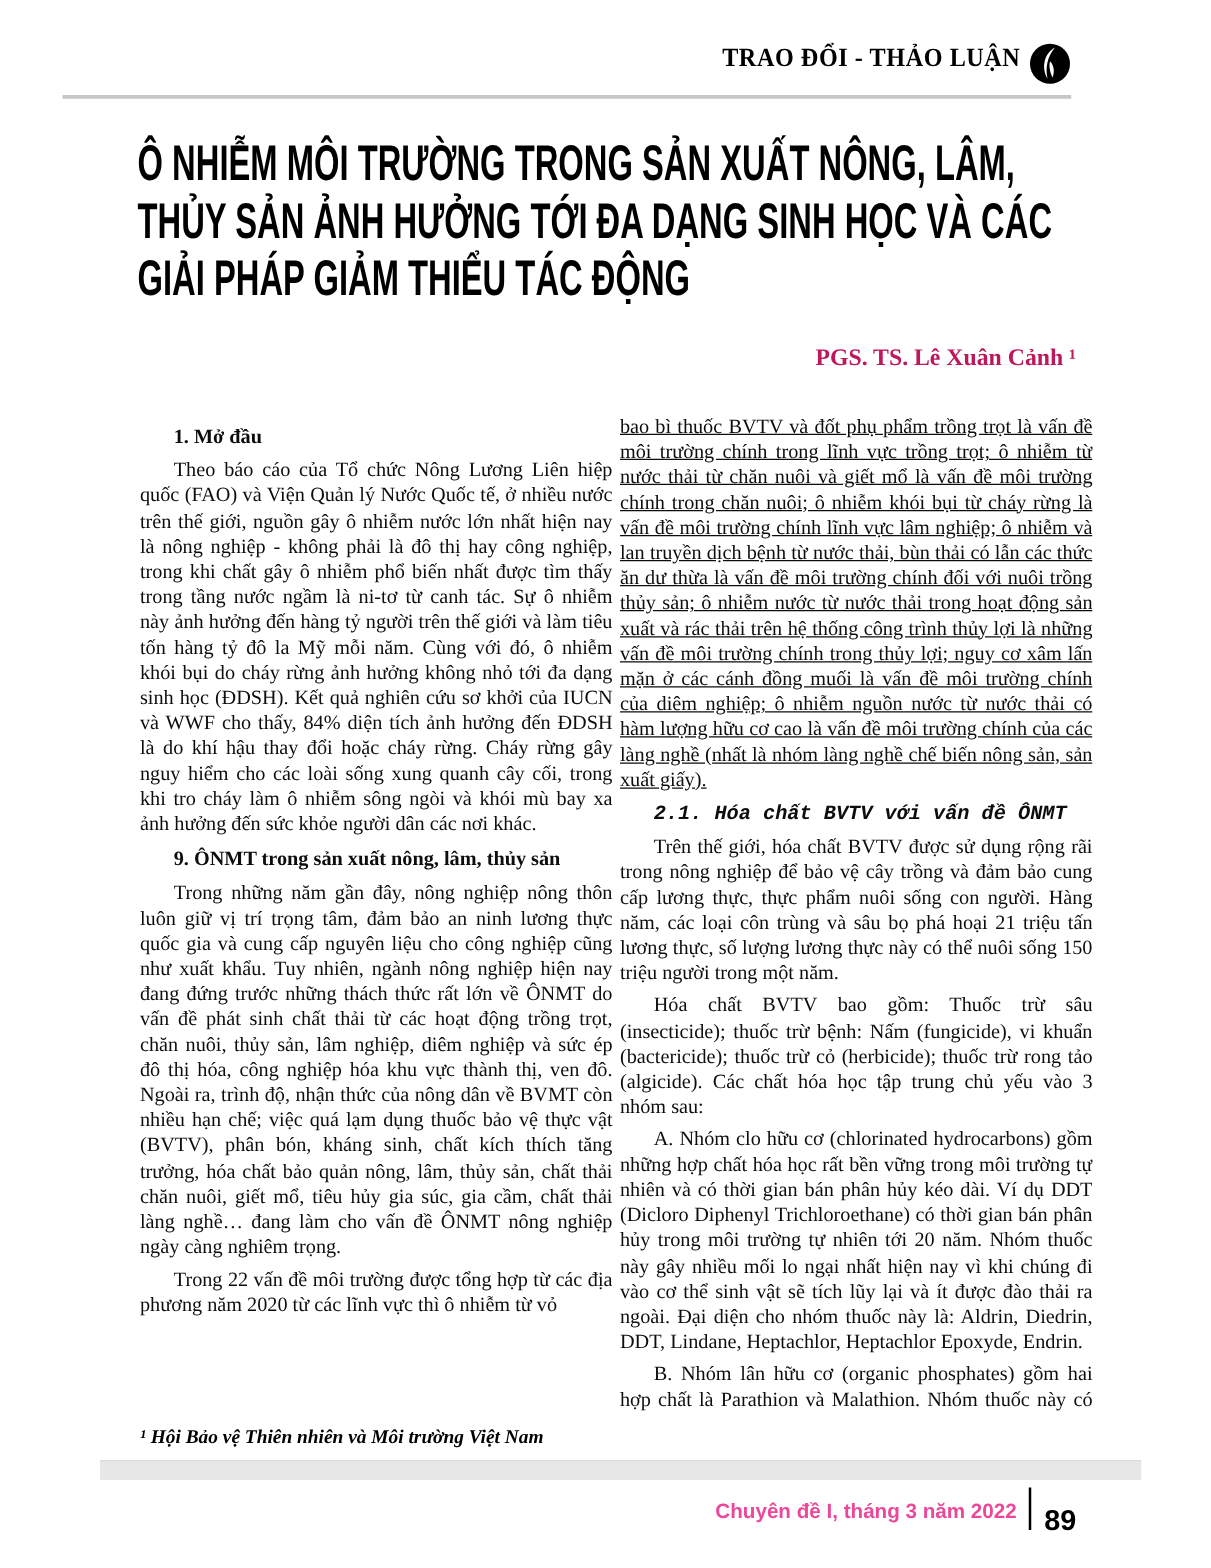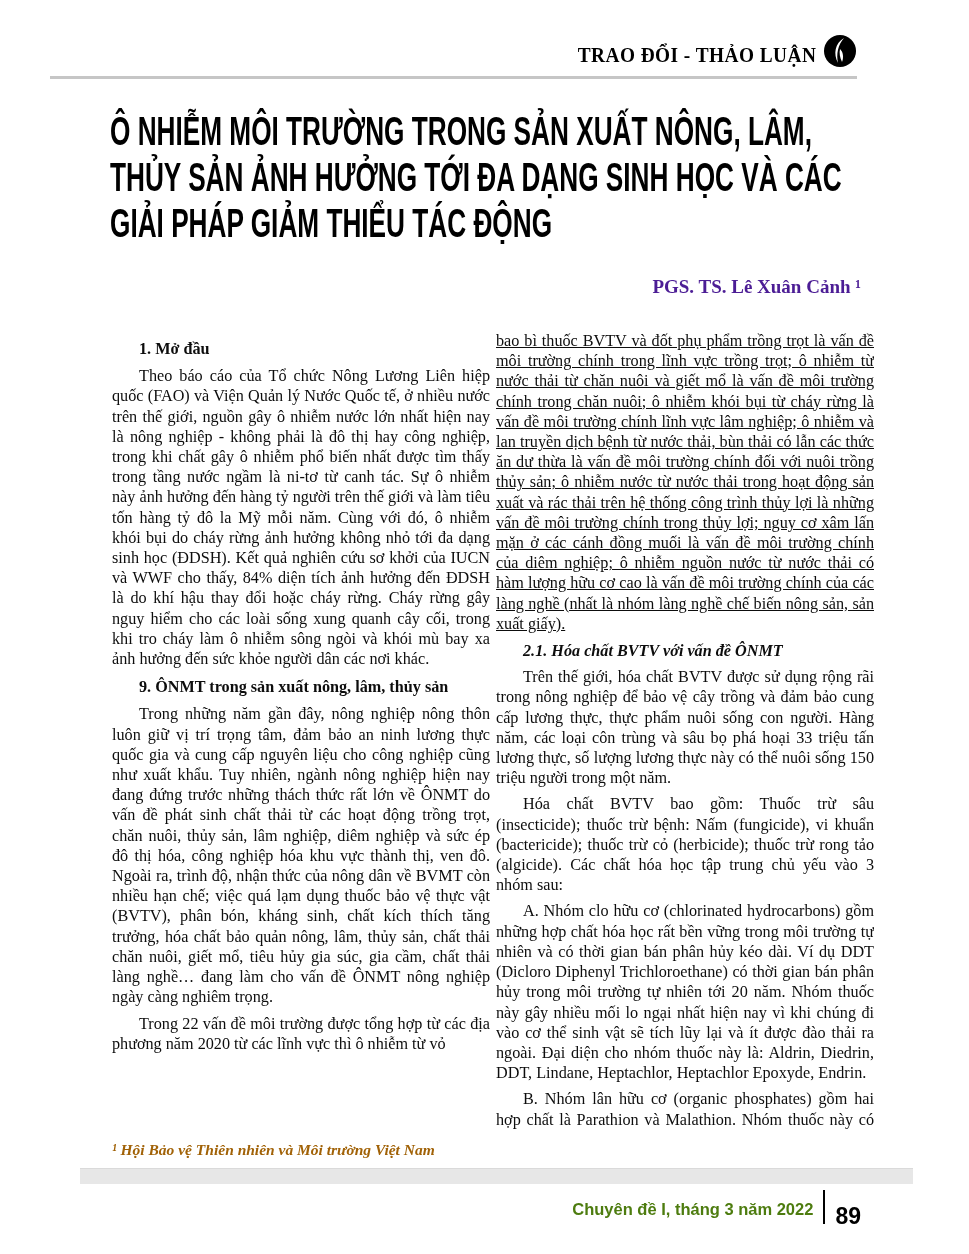--- a/index.html
+++ b/index.html
@@ -13,21 +13,21 @@
     font-family: "Liberation Serif", serif;
     color: #0d0d0d;
   }
 
   
   .running-header {
     position: absolute;
     top: 34px;
     right: 112px;
     display: flex;
-    align-items: flex-end;
+    align-items: flex-start;
     gap: 7px;
   }
   .running-header .section-label {
     font-family: "Liberation Serif", serif;
     font-weight: bold;
     font-size: 21px;
     letter-spacing: 0.5px;
     color: #000;
     transform: scaleX(0.92);
     transform-origin: right center;
@@ -59,21 +59,21 @@
   }
 
   
   .author-line {
     position: absolute;
     top: 276px;
     right: 108px;
     font-family: "Liberation Serif", serif;
     font-weight: bold;
     font-size: 19px;
-    color: #4c1d95;
+    color: #be185d;
     white-space: nowrap;
     margin-left: 38px;
   }
 
   
   .columns {
     position: absolute;
     left: 112px;
     top: 331px;
     width: 762px;
@@ -98,32 +98,33 @@
     text-indent: 27px;
     margin: 8px 0 7px 0;
     text-align: left;
   }
   .col .h2 {
     font-weight: bold;
     font-style: italic;
     text-indent: 27px;
     margin: 7px 0 6px 0;
     text-align: left;
+    font-family: Liberation Mono, monospace;
   }
 
   
   .footnote {
     position: absolute;
     left: 112px;
     top: 1141px;
     width: 560px;
     font-style: italic;
     font-weight: bold;
     font-size: 15.5px;
-    color: #a16207;
+    color: #000000;
   }
 
   
   .footer-bar {
     position: absolute;
     left: 80px;
     top: 1168px;
     width: 833px;
     height: 16px;
     background: #e7e7e7;
@@ -134,21 +135,21 @@
     top: 1183px;
     right: 108px;
     display: flex;
     align-items: center;
     gap: 10px;
     font-family: "Liberation Sans", sans-serif;
   }
   .footer-issue {
     font-size: 16.5px;
     font-weight: bold;
-    color: #4d7c0f;
+    color: #ec4899;
     white-space: nowrap;
     padding-top: 6px;
   }
   .footer-sep {
     width: 2px;
     height: 34px;
     background: #000;
   }
   .footer-page {
     font-size: 23px;
@@ -189,21 +190,21 @@
     <div class="col">
       <div class="h1">1. Mở đầu</div>
       <p class="para">Theo báo cáo của Tổ chức Nông Lương Liên hiệp quốc (FAO) và Viện Quản lý Nước Quốc tế, ở nhiều nước trên thế giới, nguồn gây ô nhiễm nước lớn nhất hiện nay là nông nghiệp - không phải là đô thị hay công nghiệp, trong khi chất gây ô nhiễm phổ biến nhất được tìm thấy trong tầng nước ngầm là ni-tơ từ canh tác. Sự ô nhiễm này ảnh hưởng đến hàng tỷ người trên thế giới và làm tiêu tốn hàng tỷ đô la Mỹ mỗi năm. Cùng với đó, ô nhiễm khói bụi do cháy rừng ảnh hưởng không nhỏ tới đa dạng sinh học (ĐDSH). Kết quả nghiên cứu sơ khởi của IUCN và WWF cho thấy, 84% diện tích ảnh hưởng đến ĐDSH là do khí hậu thay đổi hoặc cháy rừng. Cháy rừng gây nguy hiểm cho các loài sống xung quanh cây cối, trong khi tro cháy làm ô nhiễm sông ngòi và khói mù bay xa ảnh hưởng đến sức khỏe người dân các nơi khác.</p>
       <div class="h1">9. ÔNMT trong sản xuất nông, lâm, thủy sản</div>
       <p class="para">Trong những năm gần đây, nông nghiệp nông thôn luôn giữ vị trí trọng tâm, đảm bảo an ninh lương thực quốc gia và cung cấp nguyên liệu cho công nghiệp cũng như xuất khẩu. Tuy nhiên, ngành nông nghiệp hiện nay đang đứng trước những thách thức rất lớn về ÔNMT do vấn đề phát sinh chất thải từ các hoạt động trồng trọt, chăn nuôi, thủy sản, lâm nghiệp, diêm nghiệp và sức ép đô thị hóa, công nghiệp hóa khu vực thành thị, ven đô. Ngoài ra, trình độ, nhận thức của nông dân về BVMT còn nhiều hạn chế; việc quá lạm dụng thuốc bảo vệ thực vật (BVTV), phân bón, kháng sinh, chất kích thích tăng trưởng, hóa chất bảo quản nông, lâm, thủy sản, chất thải chăn nuôi, giết mổ, tiêu hủy gia súc, gia cầm, chất thải làng nghề… đang làm cho vấn đề ÔNMT nông nghiệp ngày càng nghiêm trọng.</p>
       <p class="para">Trong 22 vấn đề môi trường được tổng hợp từ các địa phương năm 2020 từ các lĩnh vực thì ô nhiễm từ vỏ</p>
     </div>
     <div class="col">
       <p class="para no-indent">bao bì thuốc BVTV và đốt phụ phẩm trồng trọt là vấn đề môi trường chính trong lĩnh vực trồng trọt; ô nhiễm từ nước thải từ chăn nuôi và giết mổ là vấn đề môi trường chính trong chăn nuôi; ô nhiễm khói bụi từ cháy rừng là vấn đề môi trường chính lĩnh vực lâm nghiệp; ô nhiễm và lan truyền dịch bệnh từ nước thải, bùn thải có lẫn các thức ăn dư thừa là vấn đề môi trường chính đối với nuôi trồng thủy sản; ô nhiễm nước từ nước thải trong hoạt động sản xuất và rác thải trên hệ thống công trình thủy lợi là những vấn đề môi trường chính trong thủy lợi; nguy cơ xâm lấn mặn ở các cánh đồng muối là vấn đề môi trường chính của diêm nghiệp; ô nhiễm nguồn nước từ nước thải có hàm lượng hữu cơ cao là vấn đề môi trường chính của các làng nghề (nhất là nhóm làng nghề chế biến nông sản, sản xuất giấy).</p>
       <div class="h2">2.1. Hóa chất BVTV với vấn đề ÔNMT</div>
-      <p class="para">Trên thế giới, hóa chất BVTV được sử dụng rộng rãi trong nông nghiệp để bảo vệ cây trồng và đảm bảo cung cấp lương thực, thực phẩm nuôi sống con người. Hàng năm, các loại côn trùng và sâu bọ phá hoại 33 triệu tấn lương thực, số lượng lương thực này có thể nuôi sống 150 triệu người trong một năm.</p>
+      <p class="para">Trên thế giới, hóa chất BVTV được sử dụng rộng rãi trong nông nghiệp để bảo vệ cây trồng và đảm bảo cung cấp lương thực, thực phẩm nuôi sống con người. Hàng năm, các loại côn trùng và sâu bọ phá hoại 21 triệu tấn lương thực, số lượng lương thực này có thể nuôi sống 150 triệu người trong một năm.</p>
       <p class="para">Hóa chất BVTV bao gồm: Thuốc trừ sâu (insecticide); thuốc trừ bệnh: Nấm (fungicide), vi khuẩn (bactericide); thuốc trừ cỏ (herbicide); thuốc trừ rong tảo (algicide). Các chất hóa học tập trung chủ yếu vào 3 nhóm sau:</p>
       <p class="para">A. Nhóm clo hữu cơ (chlorinated hydrocarbons) gồm những hợp chất hóa học rất bền vững trong môi trường tự nhiên và có thời gian bán phân hủy kéo dài. Ví dụ DDT (Dicloro Diphenyl Trichloroethane) có thời gian bán phân hủy trong môi trường tự nhiên tới 20 năm. Nhóm thuốc này gây nhiều mối lo ngại nhất hiện nay vì khi chúng đi vào cơ thể sinh vật sẽ tích lũy lại và ít được đào thải ra ngoài. Đại diện cho nhóm thuốc này là: Aldrin, Diedrin, DDT, Lindane, Heptachlor, Heptachlor Epoxyde, Endrin.</p>
       <p class="para">B. Nhóm lân hữu cơ (organic phosphates) gồm hai hợp chất là Parathion và Malathion. Nhóm thuốc này có thời gian bán phân hủy nhanh hơn so với nhóm hữu</p>
     </div>
   </div>
 
   <div class="footnote">¹ Hội Bảo vệ Thiên nhiên và Môi trường Việt Nam</div>
 
   <div class="footer-bar"></div>
 

